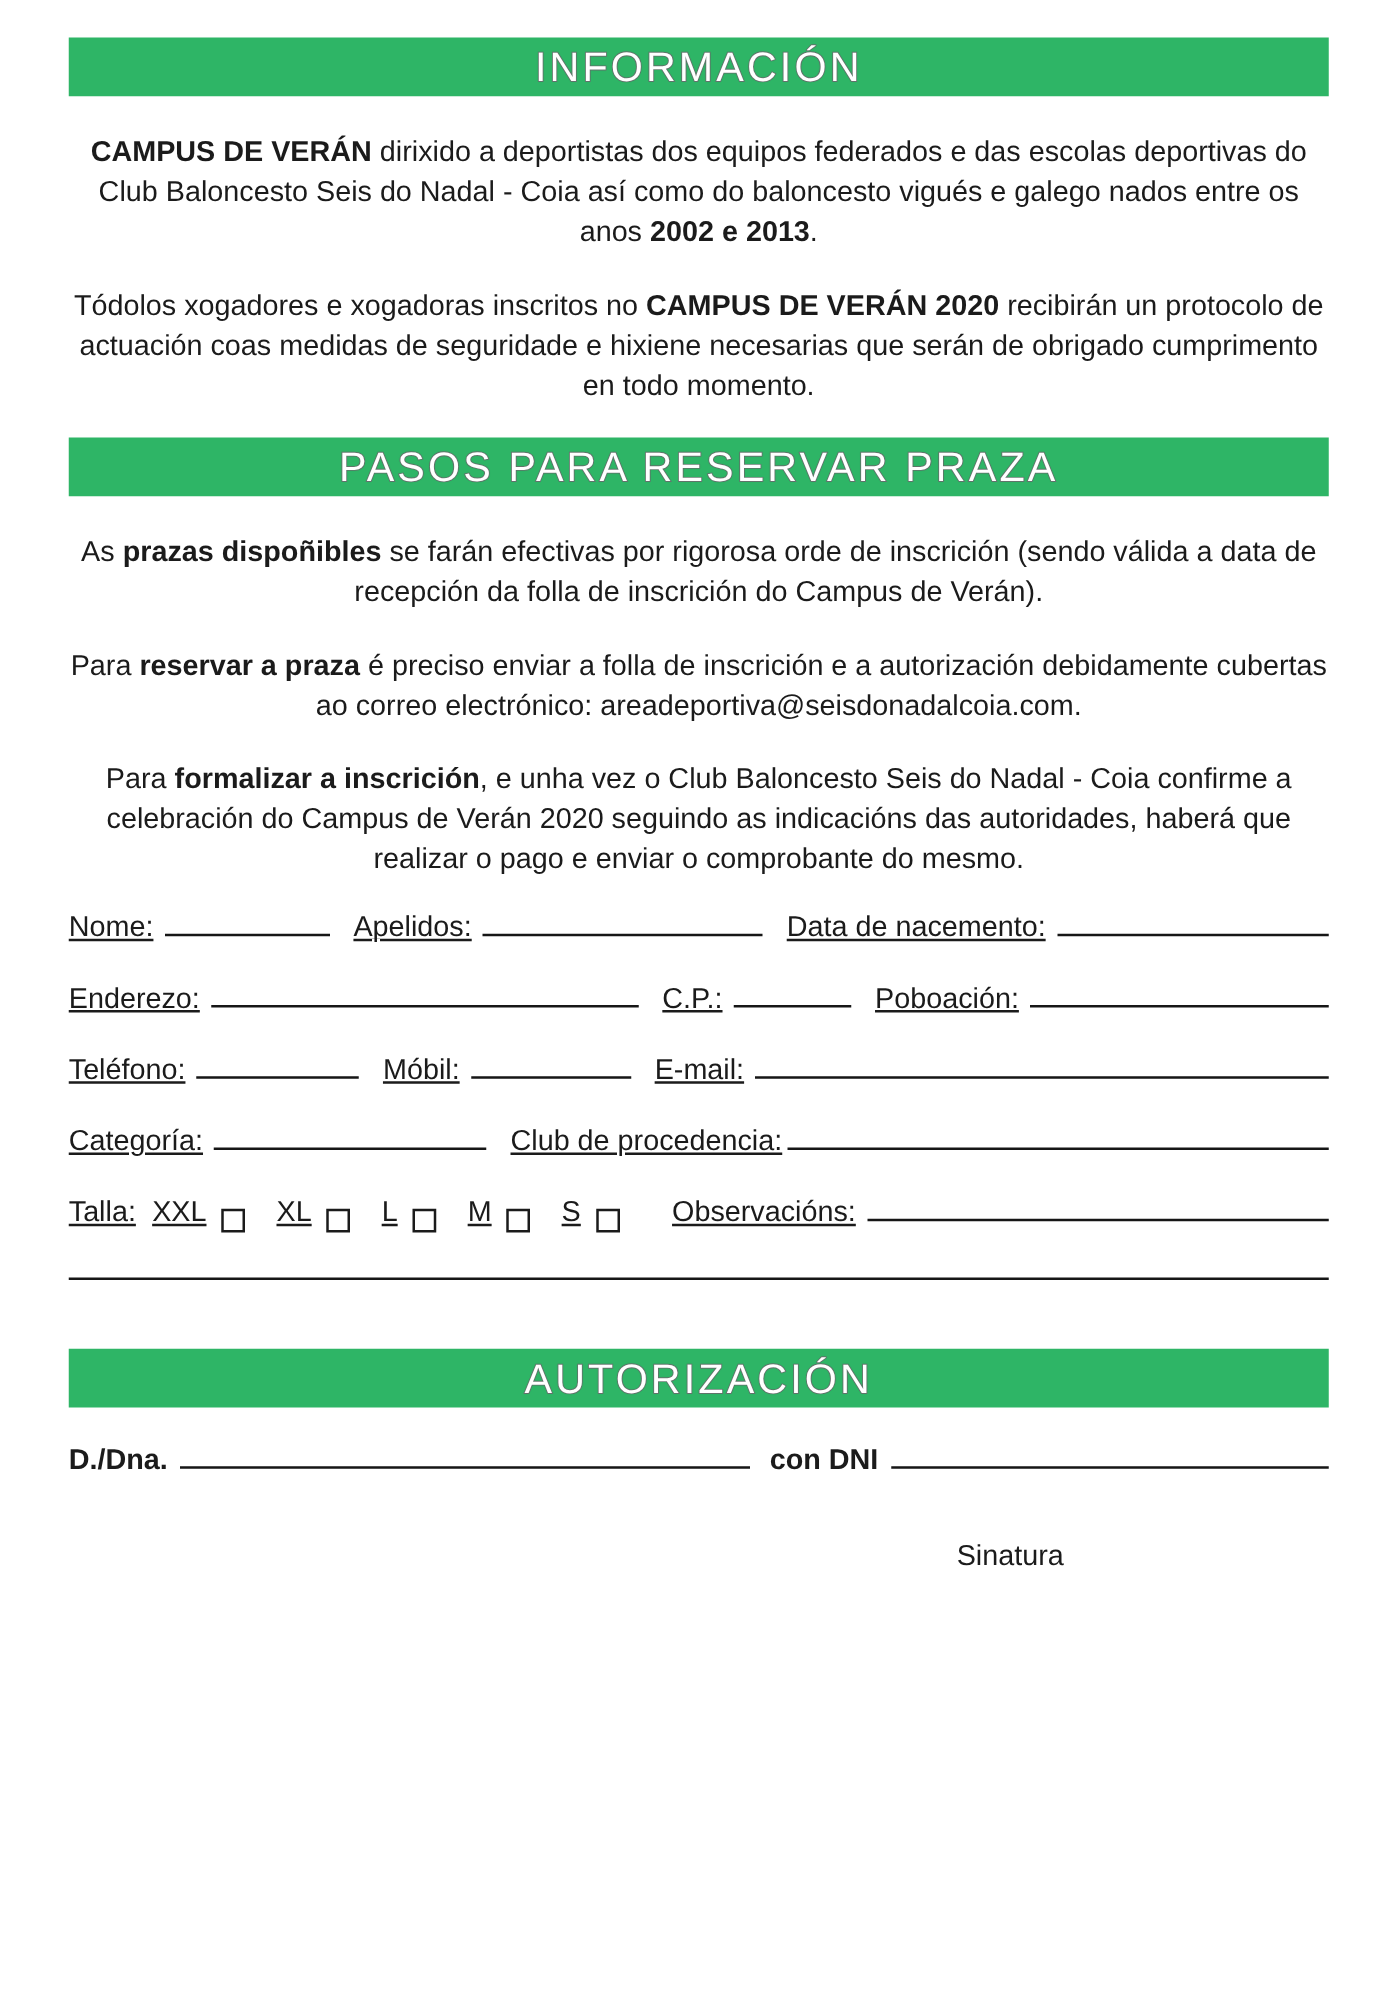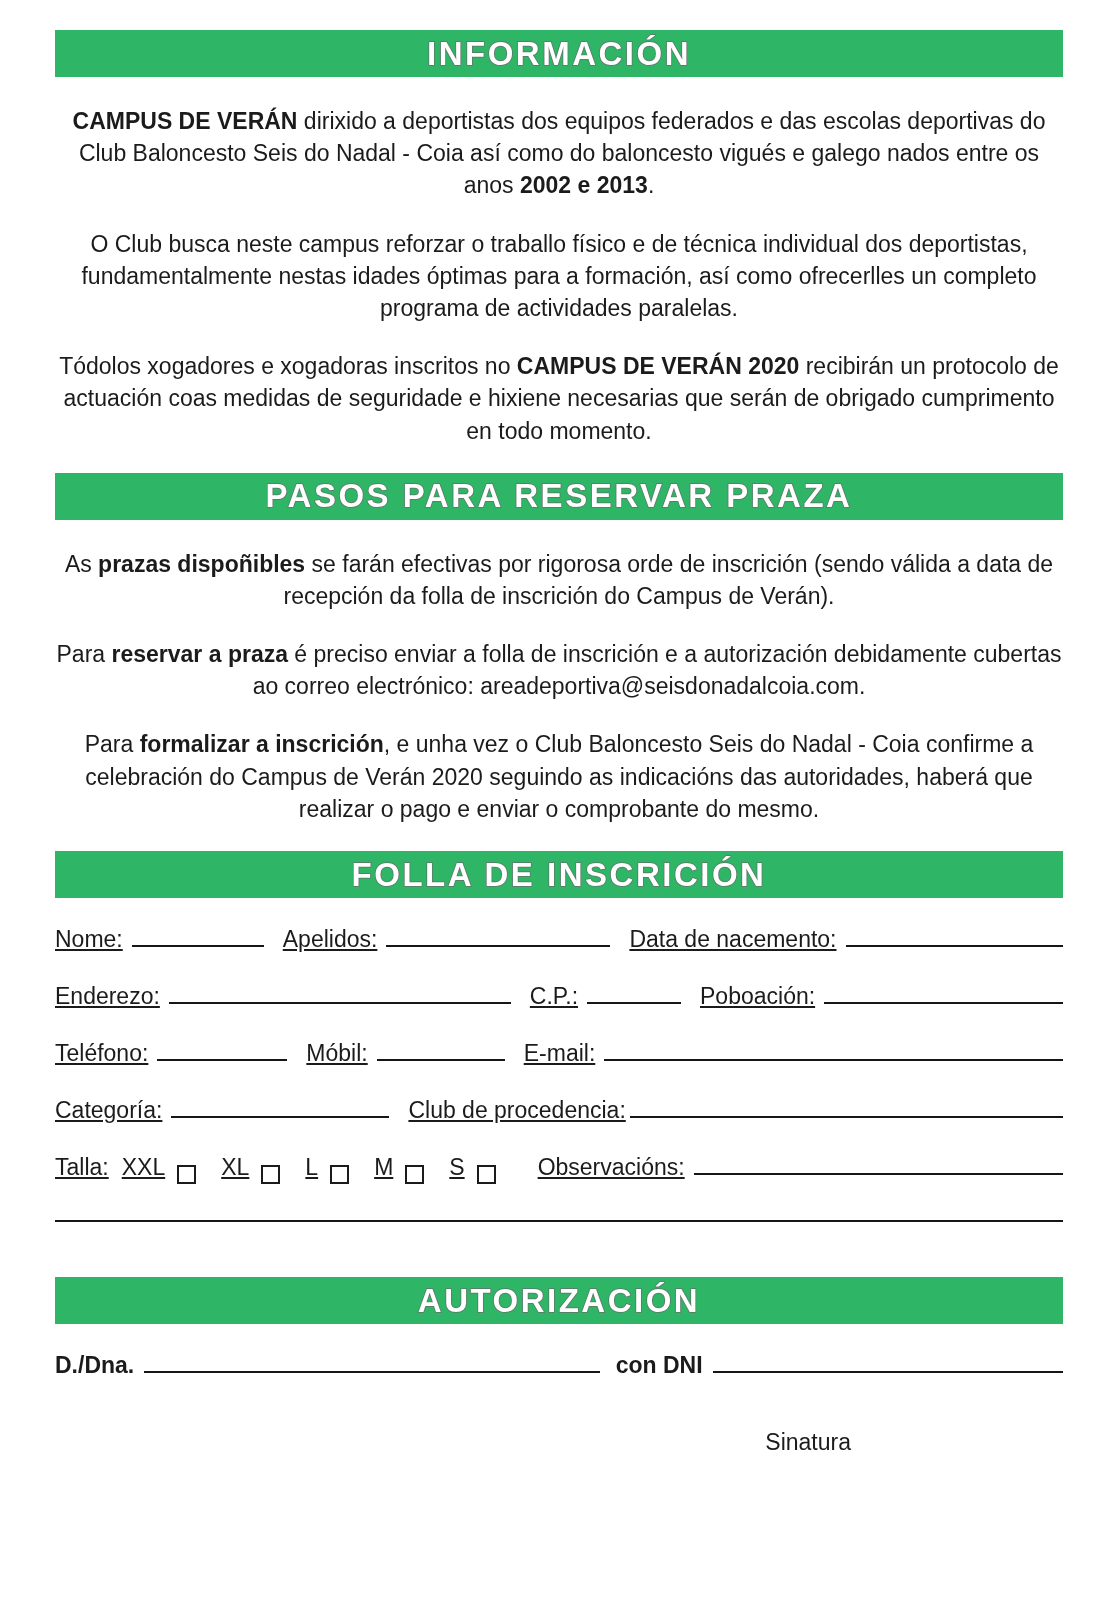--- a/index.html
+++ b/index.html
@@ -17,21 +17,21 @@
     background:#2eb566;
     height:47px;
     display:flex;
     align-items:center;
     justify-content:center;
     margin:0 0 28px 0;
   }
   .banner.spaced{margin-top:20px;text-align:right;}
   .banner-text{
     font-size:33px;
-    font-weight:bold;
+    font-weight:normal;
     color:#ffffff;
     letter-spacing:2.5px;
     -webkit-text-stroke:1.4px #63786e;
     paint-order:stroke fill;
     text-shadow:0 0 1px rgba(60,80,70,.55);
     white-space:nowrap;
   }
   p.para{
     text-align:center;
     margin:12px 0 26px 0;
@@ -89,37 +89,33 @@
 <body>
 
 <div class="page">
 
   <div class="banner">
     <span class="banner-text">INFORMACIÓN</span>
   </div>
 
   <p class="para"><b>CAMPUS DE VERÁN</b><span> dirixido a deportistas dos equipos federados e das escolas deportivas do Club Baloncesto Seis do Nadal - Coia así como do baloncesto vigués e galego nados entre os anos </span><b>2002 e 2013</b><span>.</span></p>
 
-  <p class="para"><span>O Club busca neste campus reforzar o traballo físico e de técnica individual dos deportistas, fundamentalmente nestas idades óptimas para a formación, así como ofrecerlles un completo programa de actividades paralelas.</span></p>
 
   <p class="para"><span>Tódolos xogadores e xogadoras inscritos no </span><b>CAMPUS DE VERÁN 2020</b><span> recibirán un protocolo de actuación coas medidas de seguridade e hixiene necesarias que serán de obrigado cumprimento en todo momento.</span></p>
 
   <div class="banner spaced">
     <span class="banner-text">PASOS PARA RESERVAR PRAZA</span>
   </div>
 
   <p class="para"><span>As </span><b>prazas dispoñibles</b><span> se farán efectivas por rigorosa orde de inscrición (sendo válida a data de recepción da folla de inscrición do Campus de Verán).</span></p>
 
   <p class="para"><span>Para </span><b>reservar a praza</b><span> é preciso enviar a folla de inscrición e a autorización debidamente cubertas ao correo electrónico: areadeportiva@seisdonadalcoia.com.</span></p>
 
   <p class="para"><span>Para </span><b>formalizar a inscrición</b><span>, e unha vez o Club Baloncesto Seis do Nadal - Coia confirme a celebración do Campus de Verán 2020 seguindo as indicacións das autoridades, haberá que realizar o pago e enviar o comprobante do mesmo.</span></p>
 
-  <div class="banner spaced">
-    <span class="banner-text">FOLLA DE INSCRICIÓN</span>
-  </div>
 
   <div class="form-area">
 
     <div class="form-line">
       <span class="lbl">Nome:</span>
       <span class="blank" style="width:132px"></span>
       <span class="lbl" style="margin-left:10px">Apelidos:</span>
       <span class="blank" style="width:224px"></span>
       <span class="lbl" style="margin-left:10px">Data de nacemento:</span>
       <span class="blank grow"></span>

